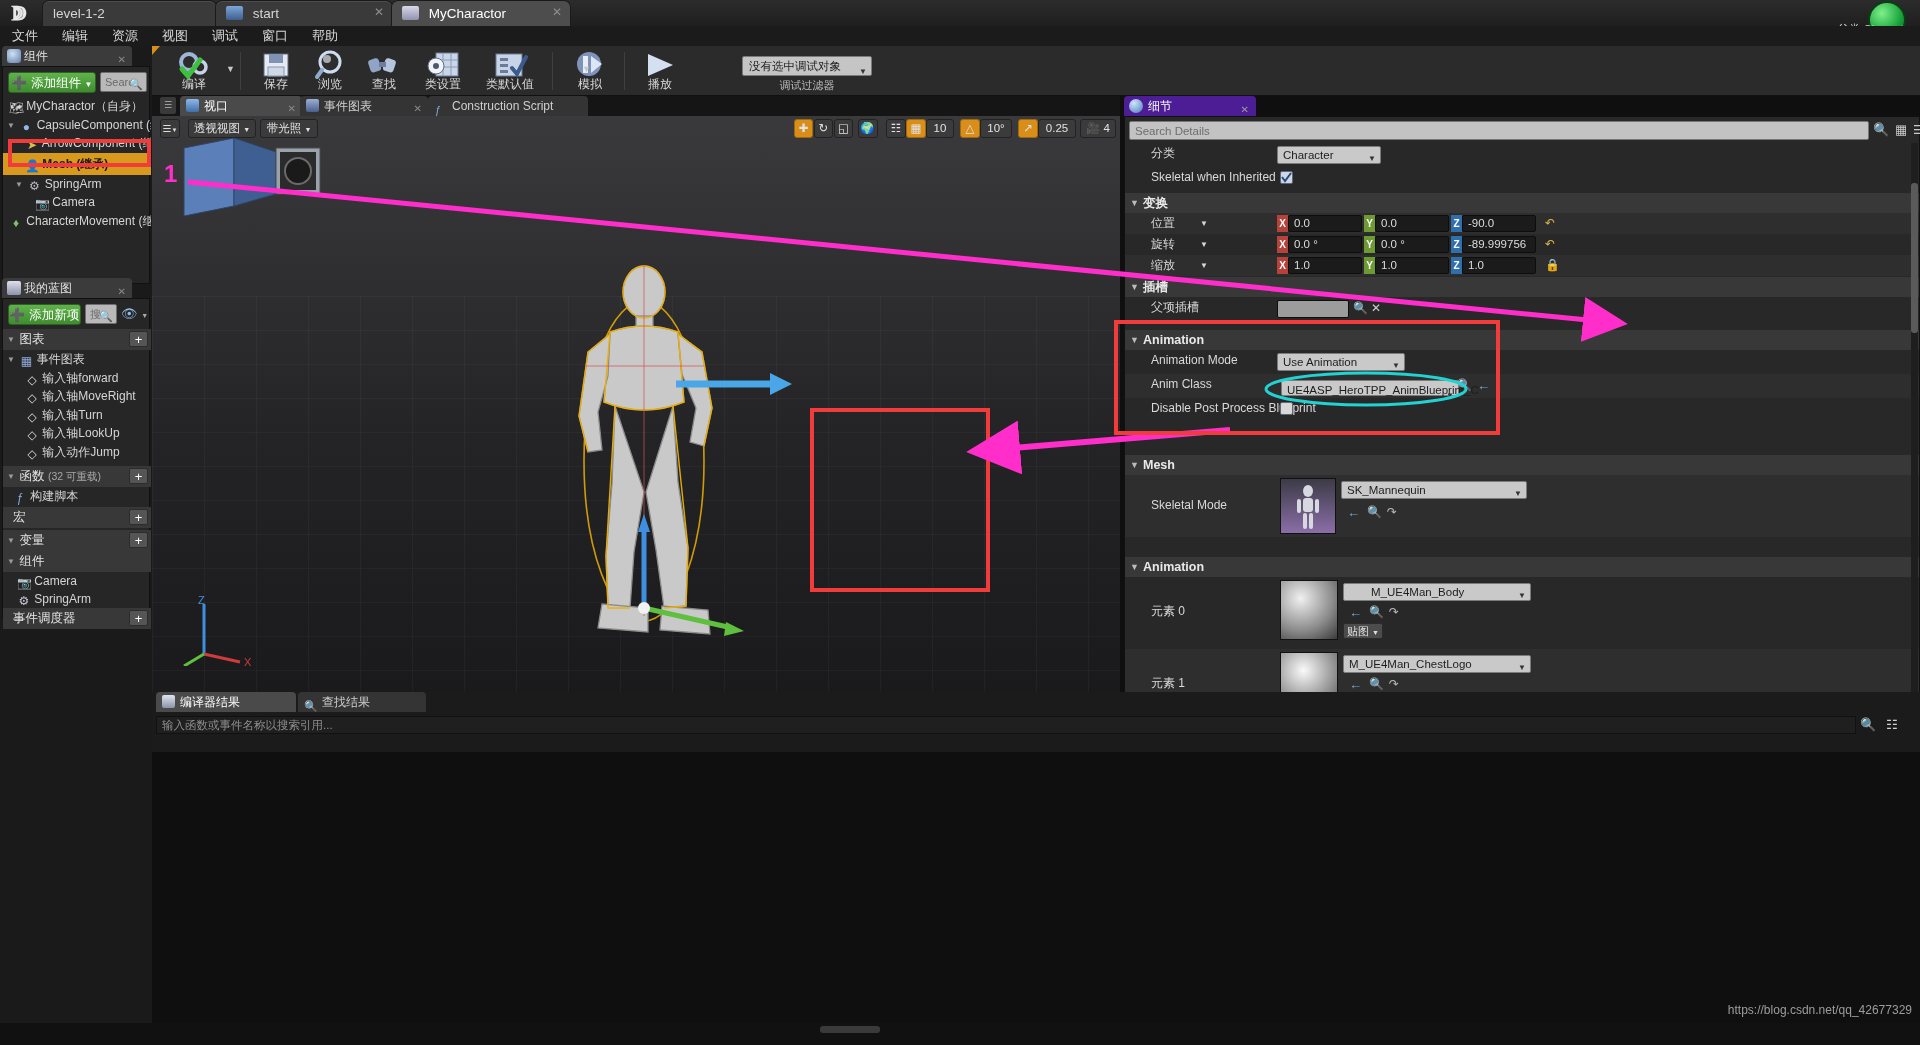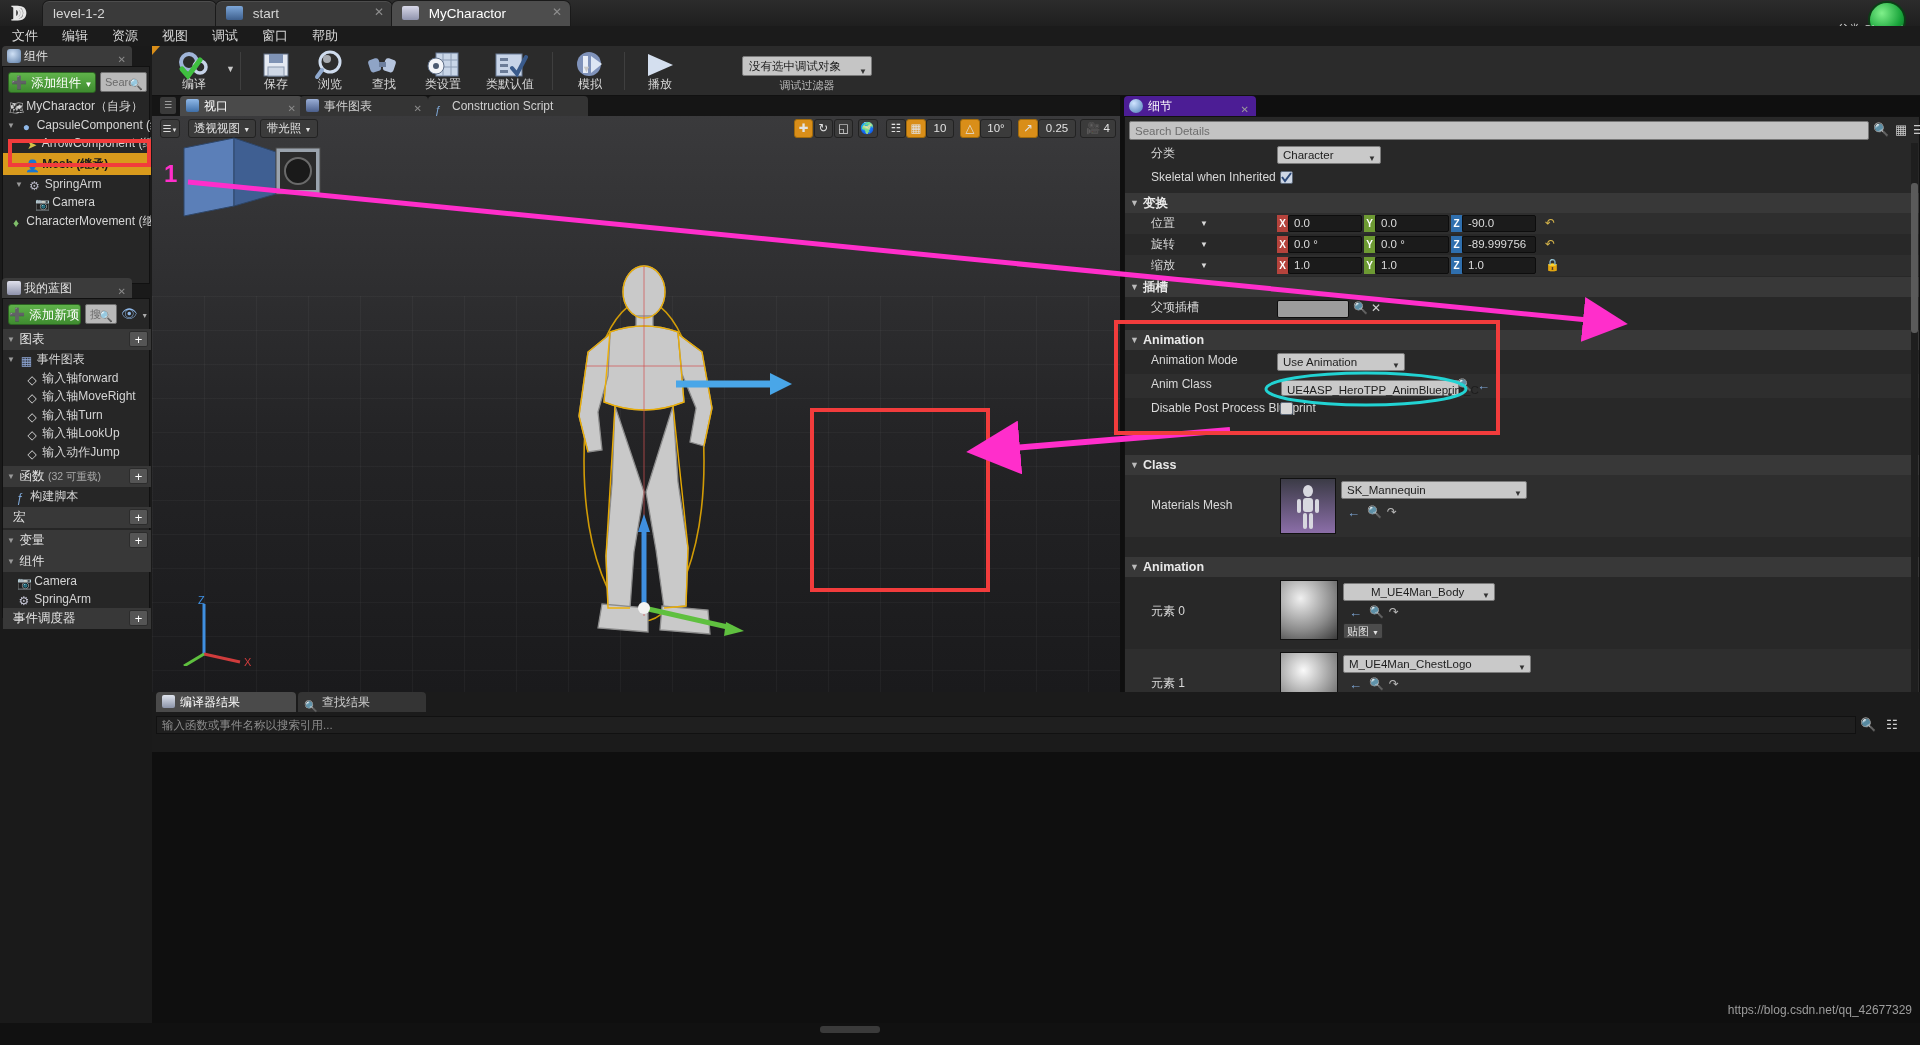--- a/index.html
+++ b/index.html
@@ -671,24 +671,24 @@
         <div style="position:absolute; left:332px; top:4px; color:#d0d0d0; font-size:12px;">🔍</div>
         <div style="position:absolute; left:352px; top:4px; color:#7fa8d8; font-size:13px;">←</div>
       </div>
       <div class="drow" style="position:absolute; left:0; top:281px; width:794px; height:22px;">
         <span class="dlabel">Disable Post Process Blueprint</span>
         <div class="chk" style="left:155px; top:4px; background:#d8d8d8;"></div>
       </div>
 
       <div class="dcat" style="position:absolute; left:0; top:338px; width:794px;">
         <span style="position:absolute; left:5px; font-size:9px; color:#bbb;">▼</span>
-        <span>Class</span>
+        <span>Mesh</span>
       </div>
       <div style="position:absolute; left:0; top:358px; width:794px; height:62px; background:#2e2e2e;">
-        <span class="dlabel" style="top:20px;">Materials Mesh</span>
+        <span class="dlabel" style="top:20px;">Skeletal Mode</span>
         <div class="thumb" style="left:155px; top:3px; width:56px; height:56px;
                     background:linear-gradient(#3b3b46,#8b6ea8);">
           <svg width="54" height="54" style="display:block;">
             <g fill="#d8d8e0">
                 <ellipse cx="27" cy="12" rx="5" ry="6"></ellipse>
             <rect x="22" y="19" width="10" height="14" rx="3"></rect>
             <rect x="16" y="20" width="4" height="14" rx="2"></rect>
             <rect x="34" y="20" width="4" height="14" rx="2"></rect>
             <rect x="22" y="34" width="4" height="16" rx="2"></rect>
             <rect x="28" y="34" width="4" height="16" rx="2"></rect>
@@ -706,21 +706,21 @@
 
       <div class="dcat" style="position:absolute; left:0; top:440px; width:794px;">
         <span style="position:absolute; left:5px; font-size:9px; color:#bbb;">▼</span>
         <span>Animation</span>
       </div>
 
       <div style="position:absolute; left:0; top:460px; width:794px; height:68px;">
         <span class="dlabel" style="top:24px;">元素 0</span>
         <div class="thumb" style="left:155px; top:3px; width:58px; height:60px;
                     background:radial-gradient(circle at 35% 30%,#f0f0f0,#8a8a8a 60%,#3a3a3a);"></div>
-        <div class="combo" style="left:218px; top:6px; width:152px;padding-left:27px;">
+        <div class="combo" style="left:218px; top:6px; width:188px;padding-left:27px;">
           <span>M_UE4Man_Body</span>
           <span class="cv">▼</span>
         </div>
         <div style="position:absolute; left:224px; top:28px; color:#7fa8d8; font-size:13px;">←</div>
         <div style="position:absolute; left:244px; top:28px; color:#d0d0d0; font-size:12px;">🔍</div>
         <div style="position:absolute; left:264px; top:28px; color:#b9b9b9; font-size:12px;">↷</div>
         <div style="position:absolute; left:218px; top:46px; width:40px; height:16px;
                     background:#4c4c4c; border:1px solid #2b2b2b; border-radius:2px;
                     color:#e0e0e0; font-size:11px; line-height:14px; text-align:center;">
           <span>贴图</span>

